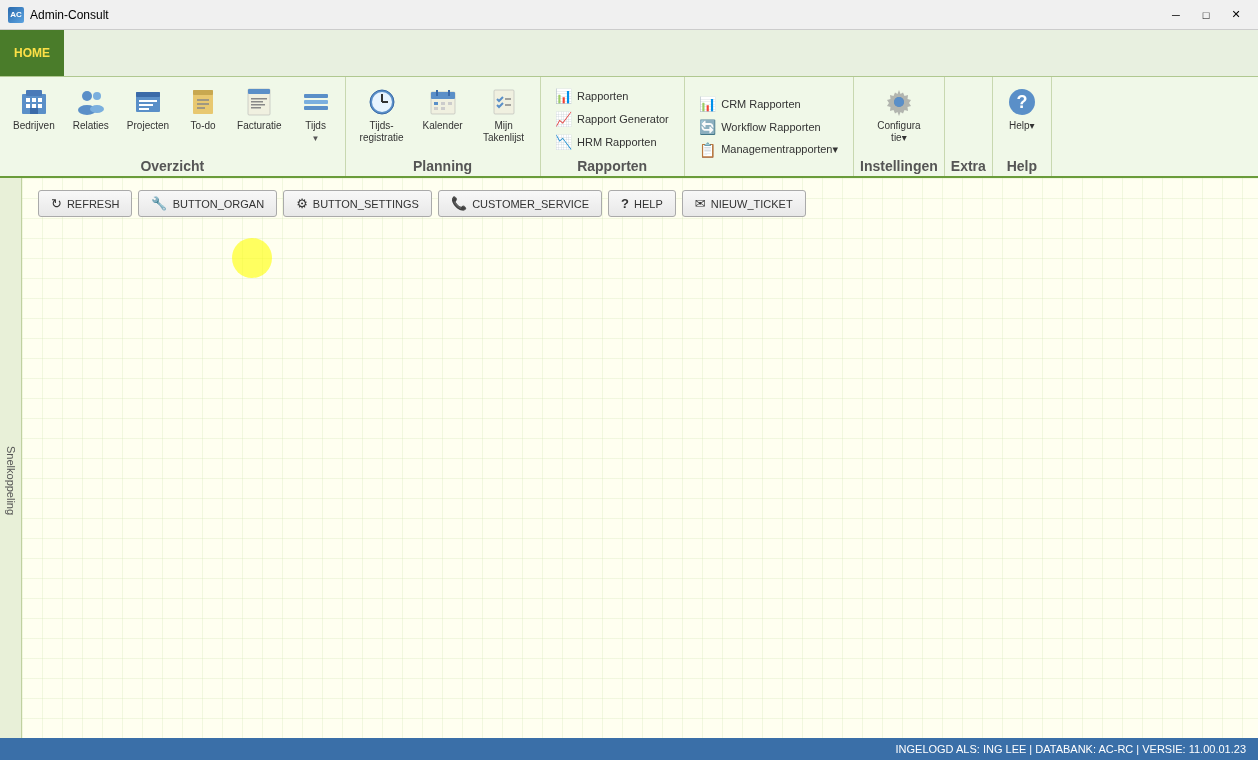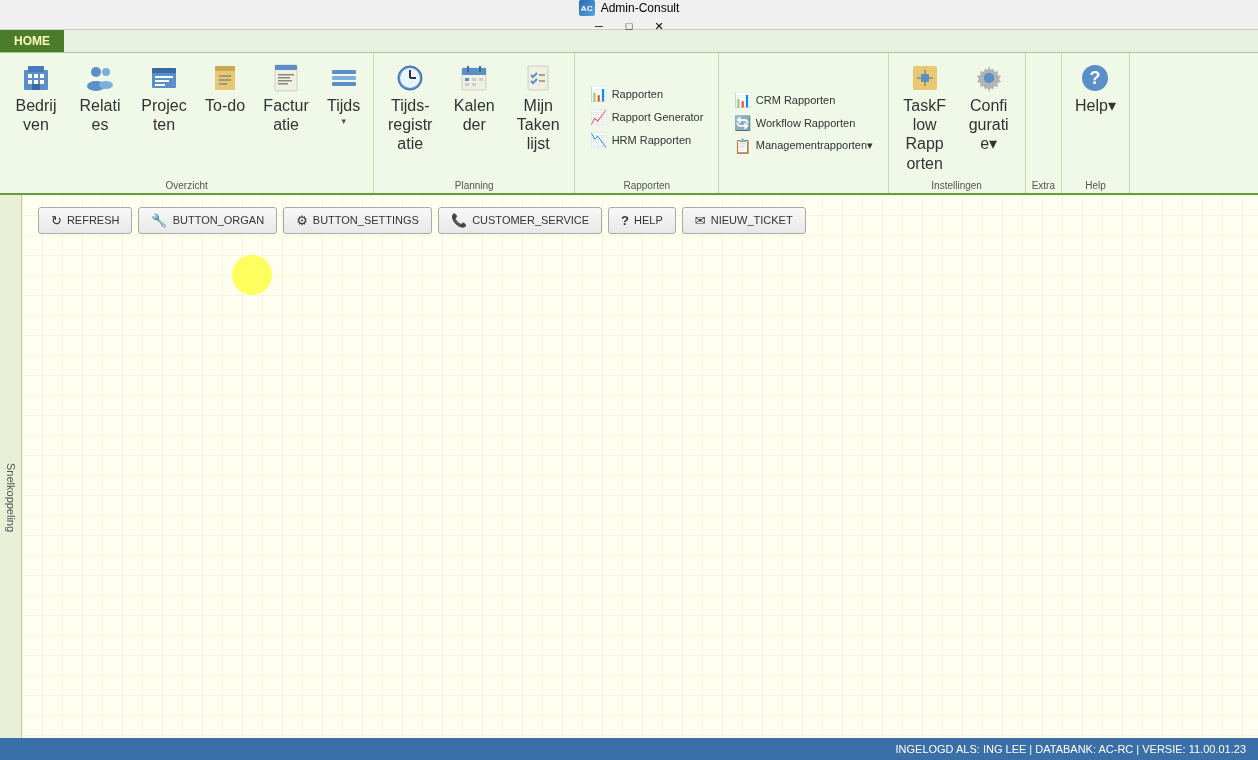--- a/index.html
+++ b/index.html
@@ -8,21 +8,20 @@
     
     .title-bar {
       background: #f0f0f0;
       height: 30px;
       display: flex;
       align-items: center;
       justify-content: space-between;
       border-bottom: 1px solid #ccc;
       padding: 0 8px;
       user-select: none;
-      flex-direction: column;
     }
     .title-bar-left {
       display: flex;
       align-items: center;
       gap: 6px;
       font-size: 12px;
       font-weight: 500;
     }
     .title-bar-icon {
       width: 16px; height: 16px;
@@ -42,22 +41,22 @@
     }
 
     
     .ribbon {
       background: #e8f0e0;
       border-bottom: 2px solid #6a9c3a;
     }
     .ribbon-home-tab {
       display: inline-block;
       background: #4a7c2a;
-      color: #fef9c3;
-      padding: 4px 14px;
+      color: #fde047;
+      padding: 16px 14px;
       font-size: 12px;
       font-weight: bold;
       cursor: pointer;
     }
     .ribbon-content {
       display: flex;
       align-items: stretch;
       background: #f0f8e8;
       border-top: 1px solid #b0c890;
       min-height: 100px;
@@ -70,25 +69,26 @@
       padding: 4px 6px 2px 6px;
       position: relative;
     }
     .ribbon-group-items {
       display: flex;
       align-items: flex-start;
       gap: 4px;
       flex: 1;
     }
     .ribbon-group-label {
-      font-size: 10px;
+      font-size: 14px;
       color: #555;
       margin-top: auto;
       padding-top: 2px;
       text-align: center;
+      font-weight: bold;
     }
     .ribbon-btn {
       display: flex;
       flex-direction: column;
       align-items: center;
       justify-content: flex-start;
       padding: 4px 6px;
       border: 1px solid transparent;
       background: transparent;
       cursor: pointer;
@@ -99,21 +99,21 @@
       color: #333;
       text-align: center;
       gap: 2px;
     }
     .ribbon-btn .icon {
       width: 32px; height: 32px;
       display: flex; align-items: center; justify-content: center;
       font-size: 22px;
     }
     .ribbon-btn .label {
-      font-size: 16px;
+      font-size: 10px;
       line-height: 1.2;
       word-break: break-word;
     }
 
     
     .ribbon-small-group {
       display: flex;
       flex-direction: column;
       align-items: center;
       border-right: 1px solid #c8d8b0;
@@ -407,31 +407,20 @@
         </button>
       </div>
       <div class="ribbon-group-label"></div>
     </div>
 
     <div class="ribbon-group">
       <div class="ribbon-group-items">
         <button class="ribbon-btn">
           <span class="icon">
             <svg width="32" height="32" viewBox="0 0 32 32">
-                <rect x="4" y="4" width="24" height="24" fill="#e8c870" rx="2"></rect>
-                <line x1="16" y1="8" x2="16" y2="24" stroke="#888" stroke-width="1.5"></line>
-                <line x1="8" y1="16" x2="24" y2="16" stroke="#888" stroke-width="1.5"></line>
-                <rect x="12" y="12" width="8" height="8" fill="#5a8fc8" rx="1"></rect>
-              </svg>
-          </span>
-          <span class="label">TaskFlow Rapporten</span>
-        </button>
-        <button class="ribbon-btn">
-          <span class="icon">
-            <svg width="32" height="32" viewBox="0 0 32 32">
                 <circle cx="16" cy="16" r="5" fill="#5a8fc8"></circle>
                 <path d="M16 4 L17.5 8 L20 6.5 L21.5 10 L25 9 L24.5 13 L28 14 L26 17 L28 20 L24.5 21 L25 25 L21.5 24 L20 27.5 L17.5 26 L16 30 L14.5 26 L12 27.5 L10.5 24 L7 25 L7.5 21 L4 20 L6 17 L4 14 L7.5 13 L7 9 L10.5 10 L12 6.5 L14.5 8 Z" fill="#888" opacity="0.6"></path>
                 <circle cx="16" cy="16" r="5" fill="#5a8fc8"></circle>
               </svg>
           </span>
           <span class="label">Configuratie▾</span>
         </button>
       </div>
       <div class="ribbon-group-label">Instellingen</div>
     </div>

